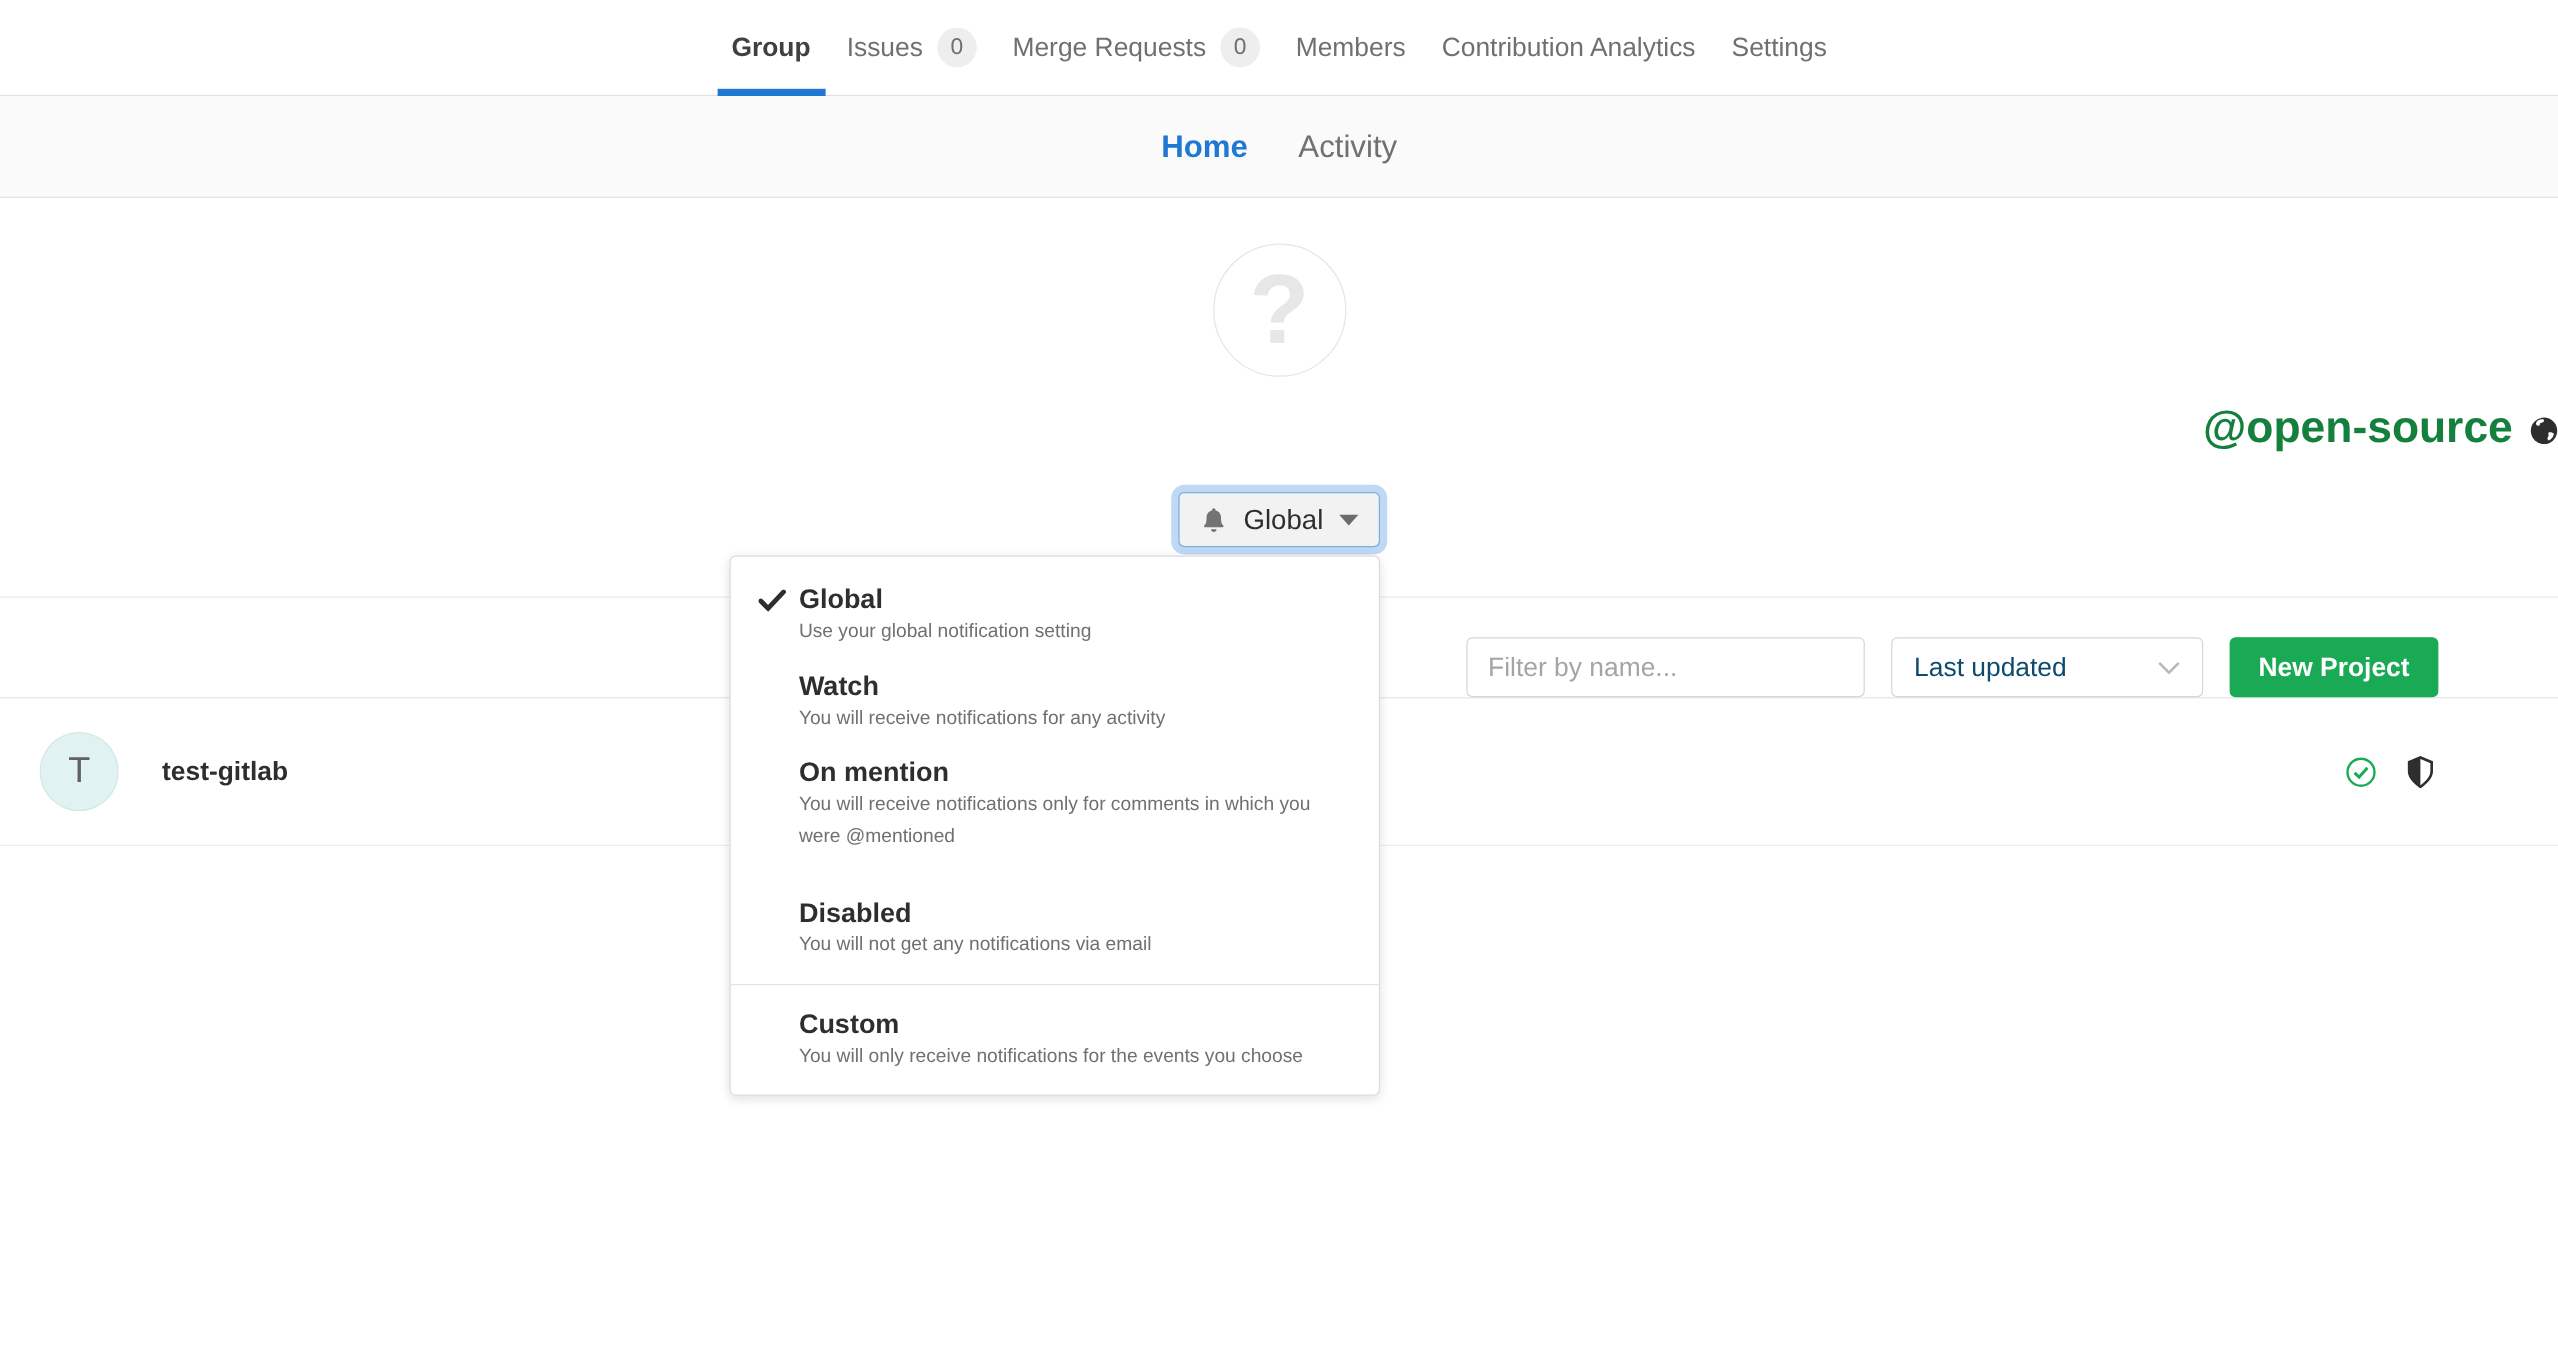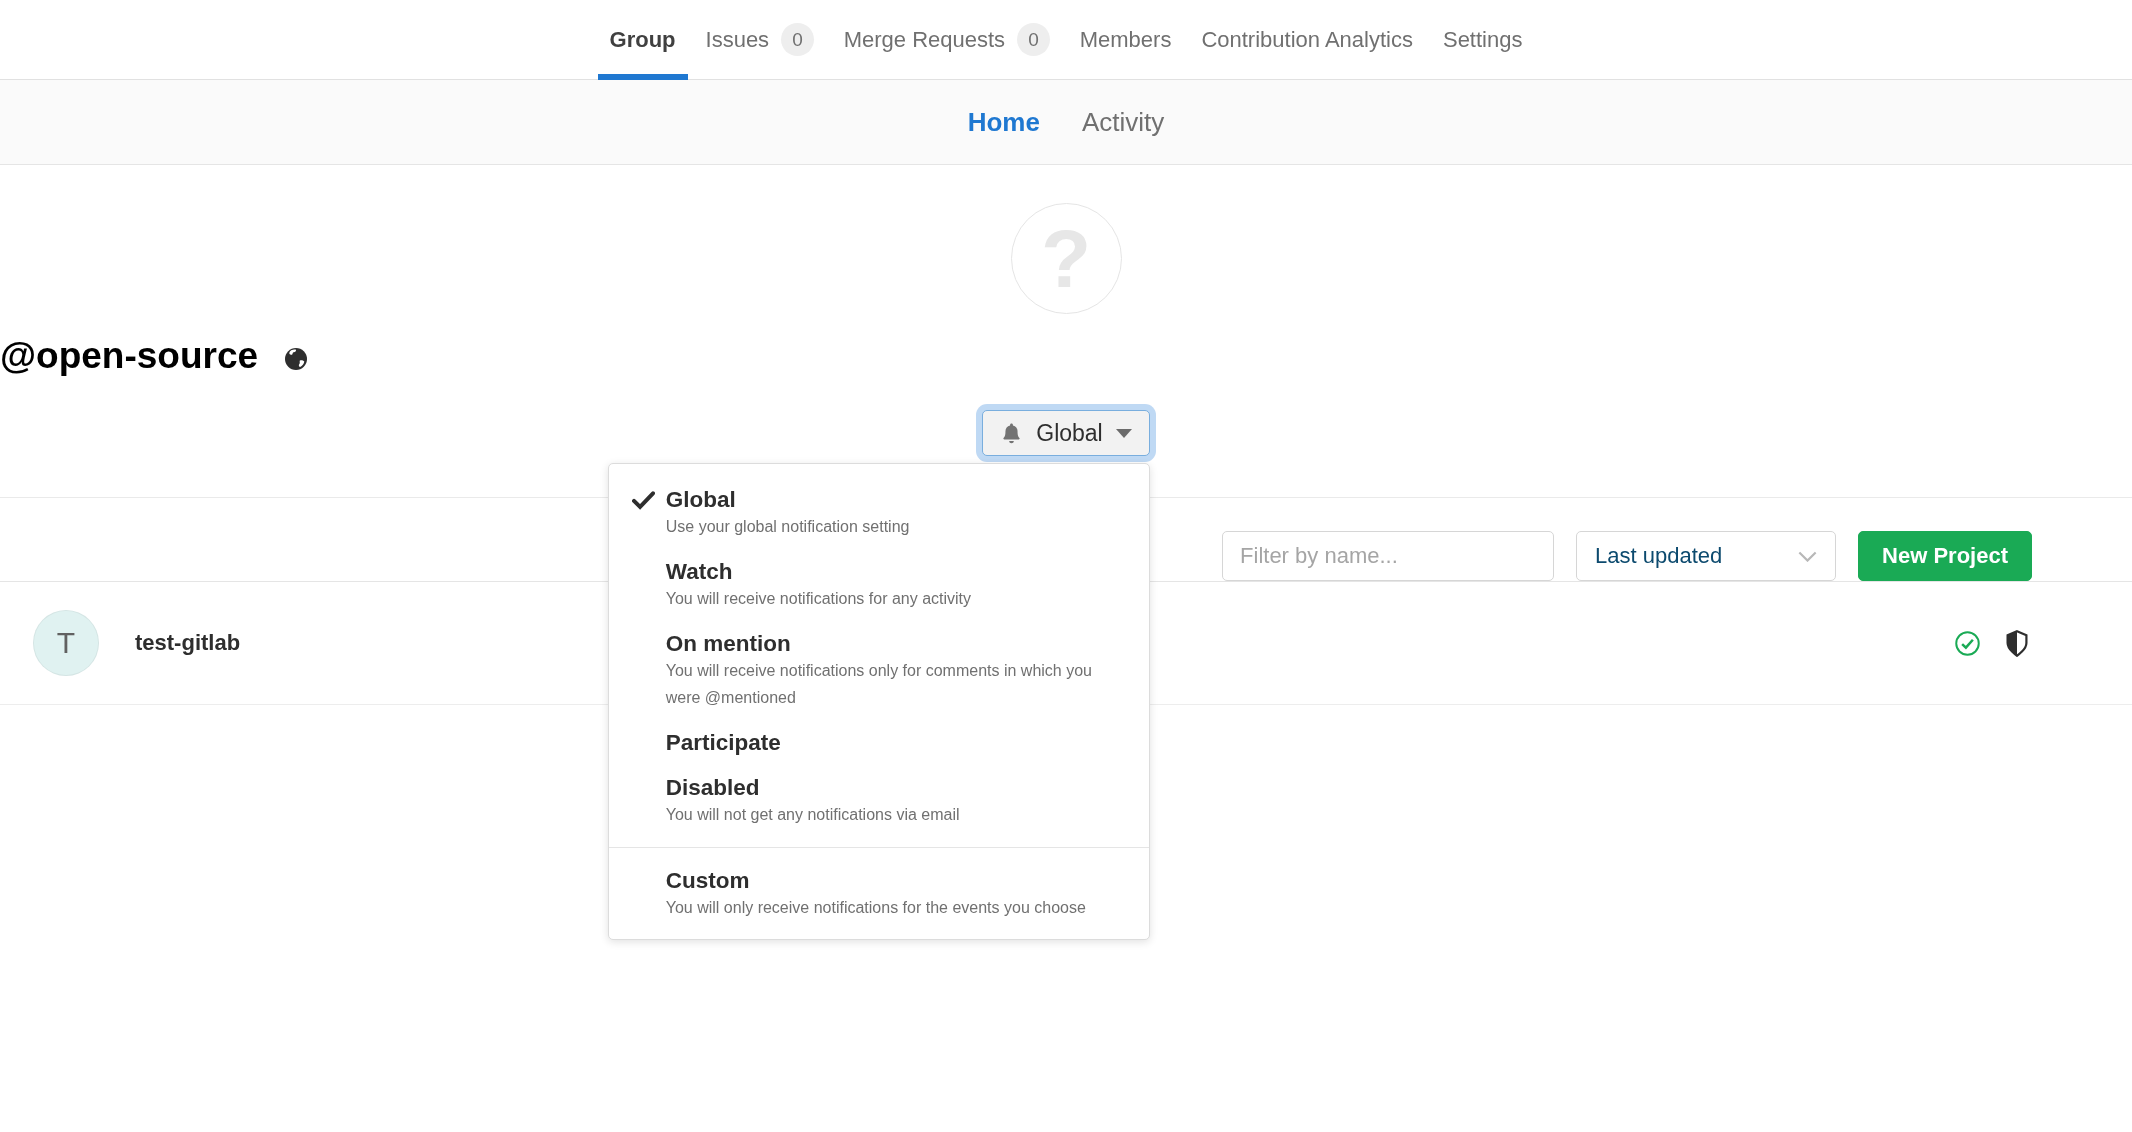--- a/index.html
+++ b/index.html
@@ -59,22 +59,22 @@
   .group-avatar {
     width: 111px; height: 111px;
     margin: 38px auto 0;
     border: 1px solid #e5e5e5; border-radius: 50%;
     display: flex; align-items: center; justify-content: center;
     font-size: 82px; font-weight: 600; color: #e7e7e7;
     background: #fff;
   }
   .group-title {
     margin-top: 21px;
-    font-size: 37px; font-weight: 600; color: #000000;
-    display: flex; align-items: center; justify-content: flex-start; gap: 26px;
+    font-size: 37px; font-weight: 600; color: #15803d;
+    display: flex; align-items: center; justify-content: flex-end; gap: 14px;
   }
   .notif-wrap { position: relative; display: inline-block; margin-top: 33px; }
   .notif-btn {
     display: flex; align-items: center; gap: 13px;
     height: 46px; padding: 0 17px;
     font-size: 23px; color: #2e2e2e; font-family: inherit;
     background: #f2f2f2;
     border: 1px solid #79aede; border-radius: 5px;
     box-shadow: 0 0 0 6px rgba(128,179,233,.5);
     cursor: pointer;
@@ -236,21 +236,20 @@
       </li>
       <li class="menu-item">
         <div class="menu-title">Watch</div>
         <div class="menu-desc">You will receive notifications for any activity</div>
       </li>
       <li class="menu-item">
         <div class="menu-title">On mention</div>
         <div class="menu-desc">You will receive notifications only for comments in which you were @mentioned</div>
       </li>
       <li class="menu-item">
-        <div class="menu-title">Participate</div>
       </li>
       <li class="menu-item">
         <div class="menu-title">Disabled</div>
         <div class="menu-desc">You will not get any notifications via email</div>
       </li>
       <li class="menu-divider"></li>
       <li class="menu-item">
         <div class="menu-title">Custom</div>
         <div class="menu-desc">You will only receive notifications for the events you choose</div>
       </li>

